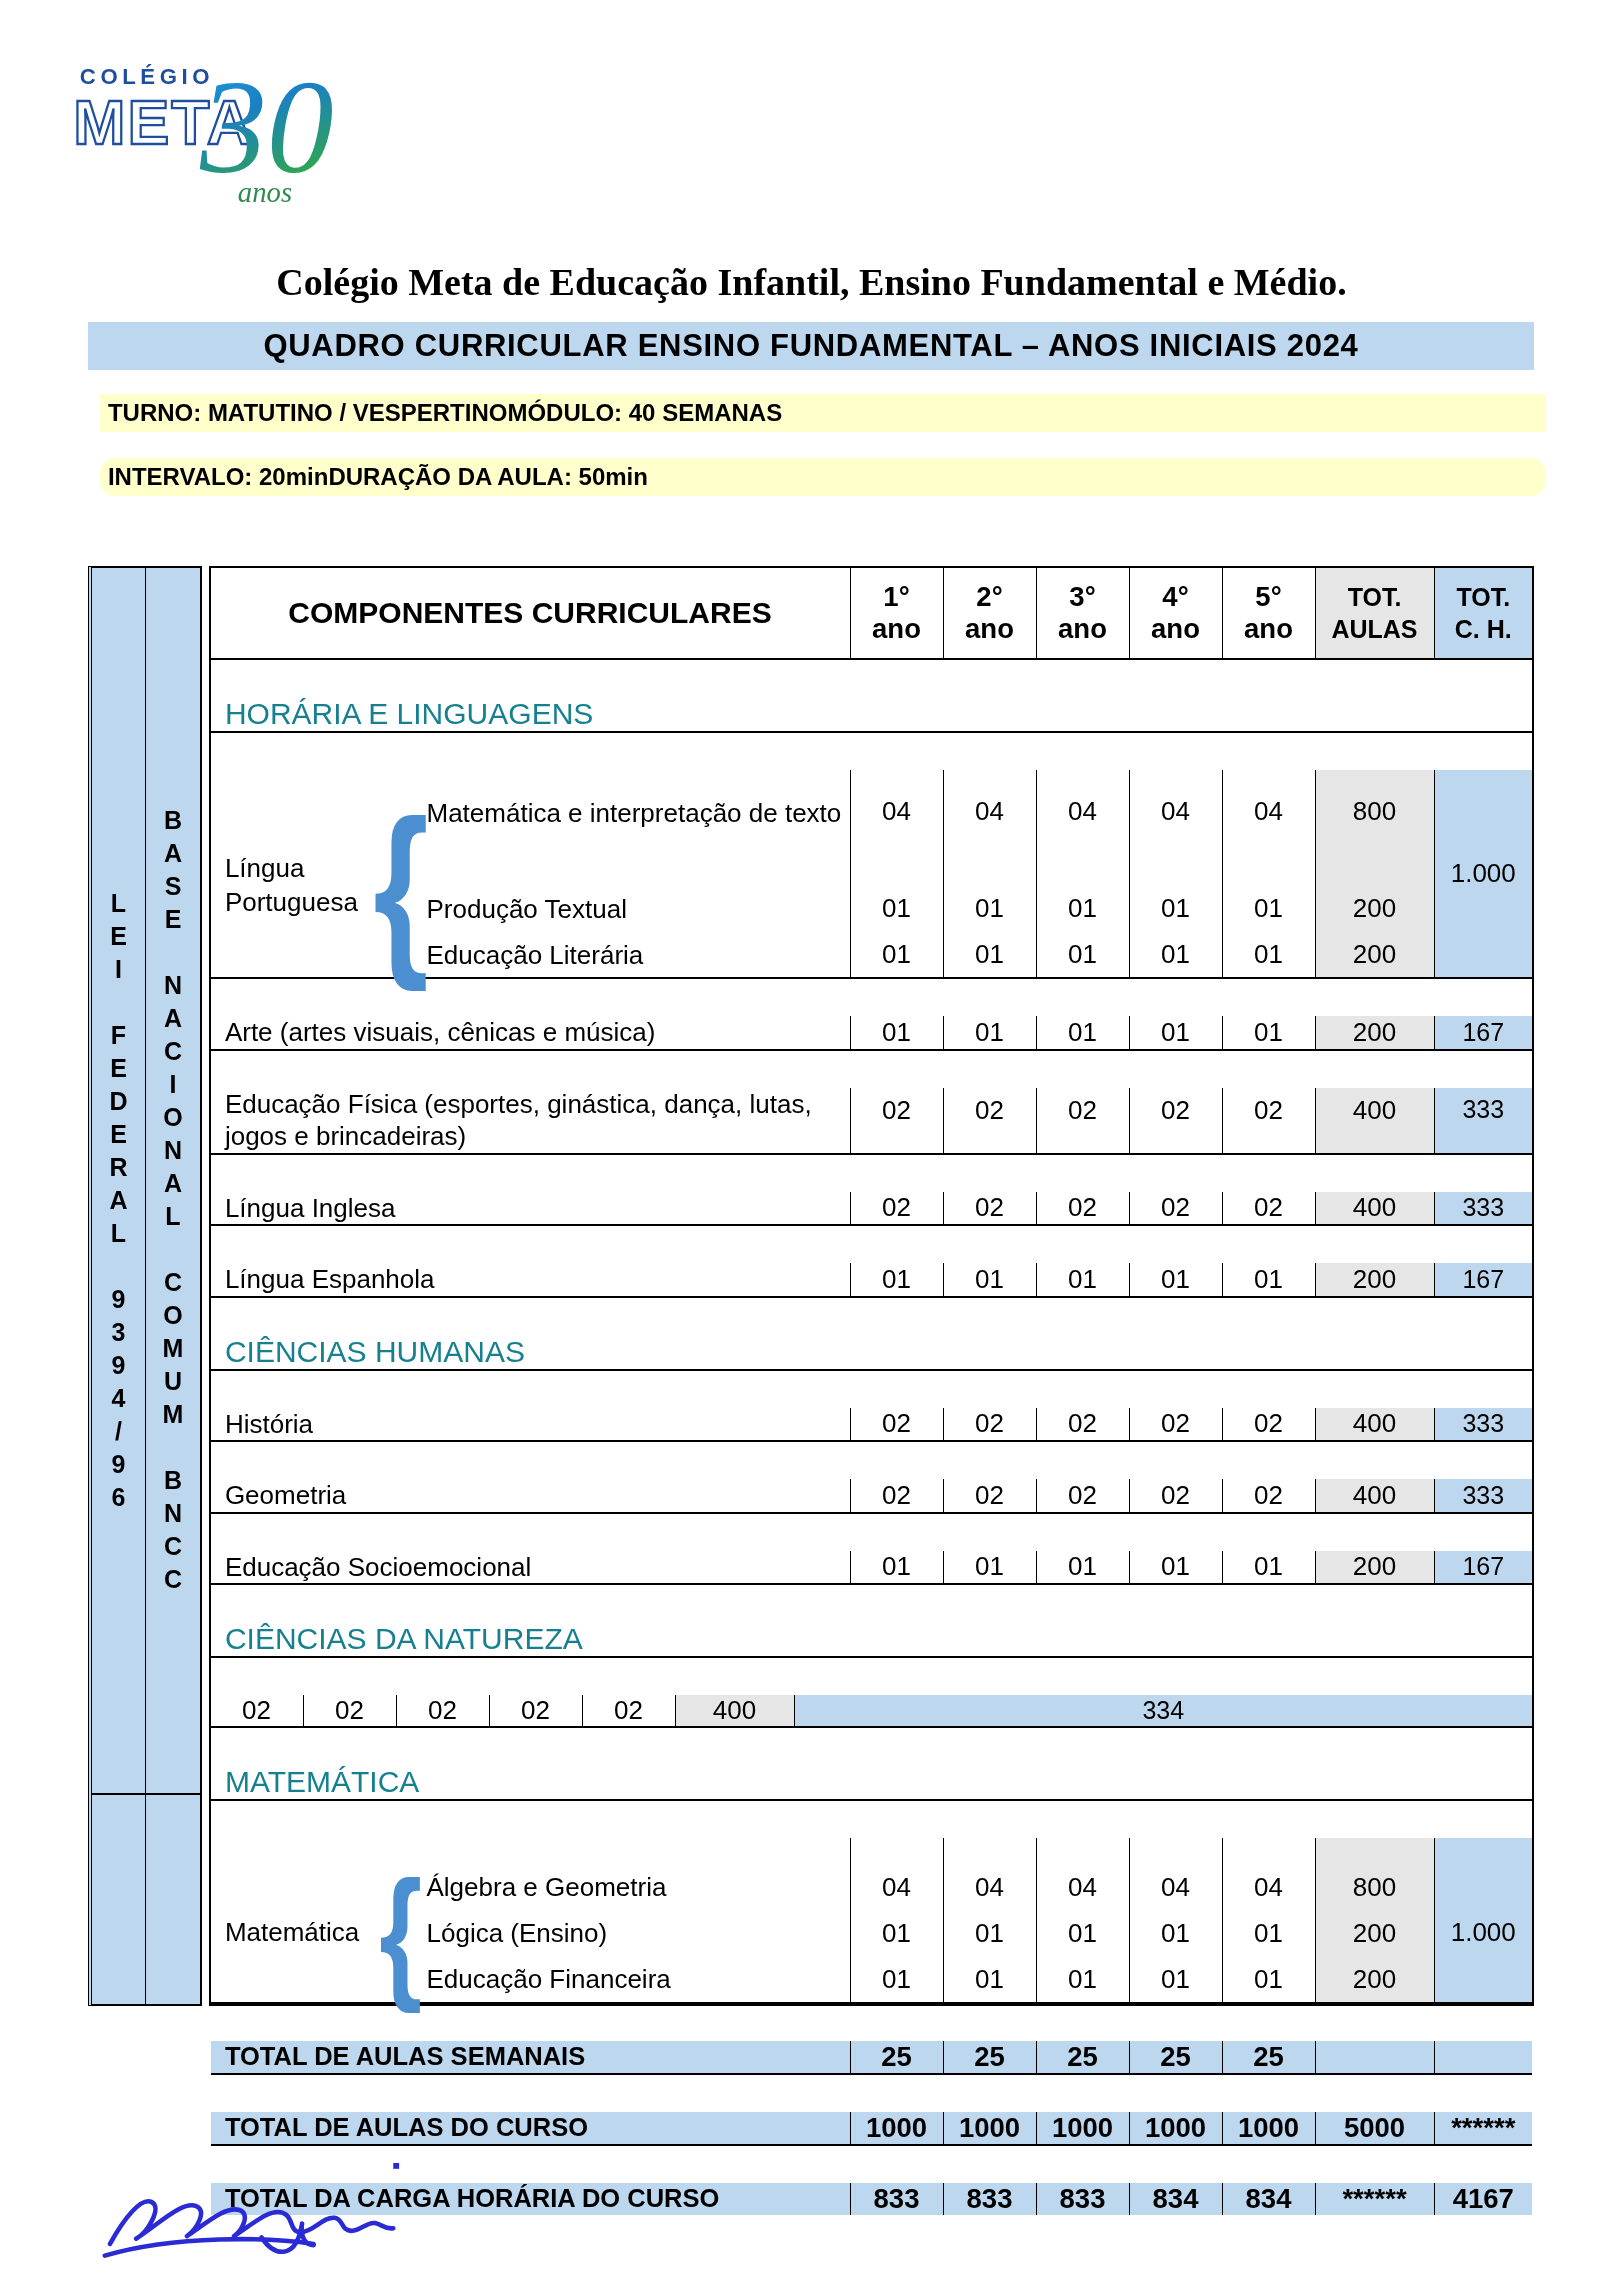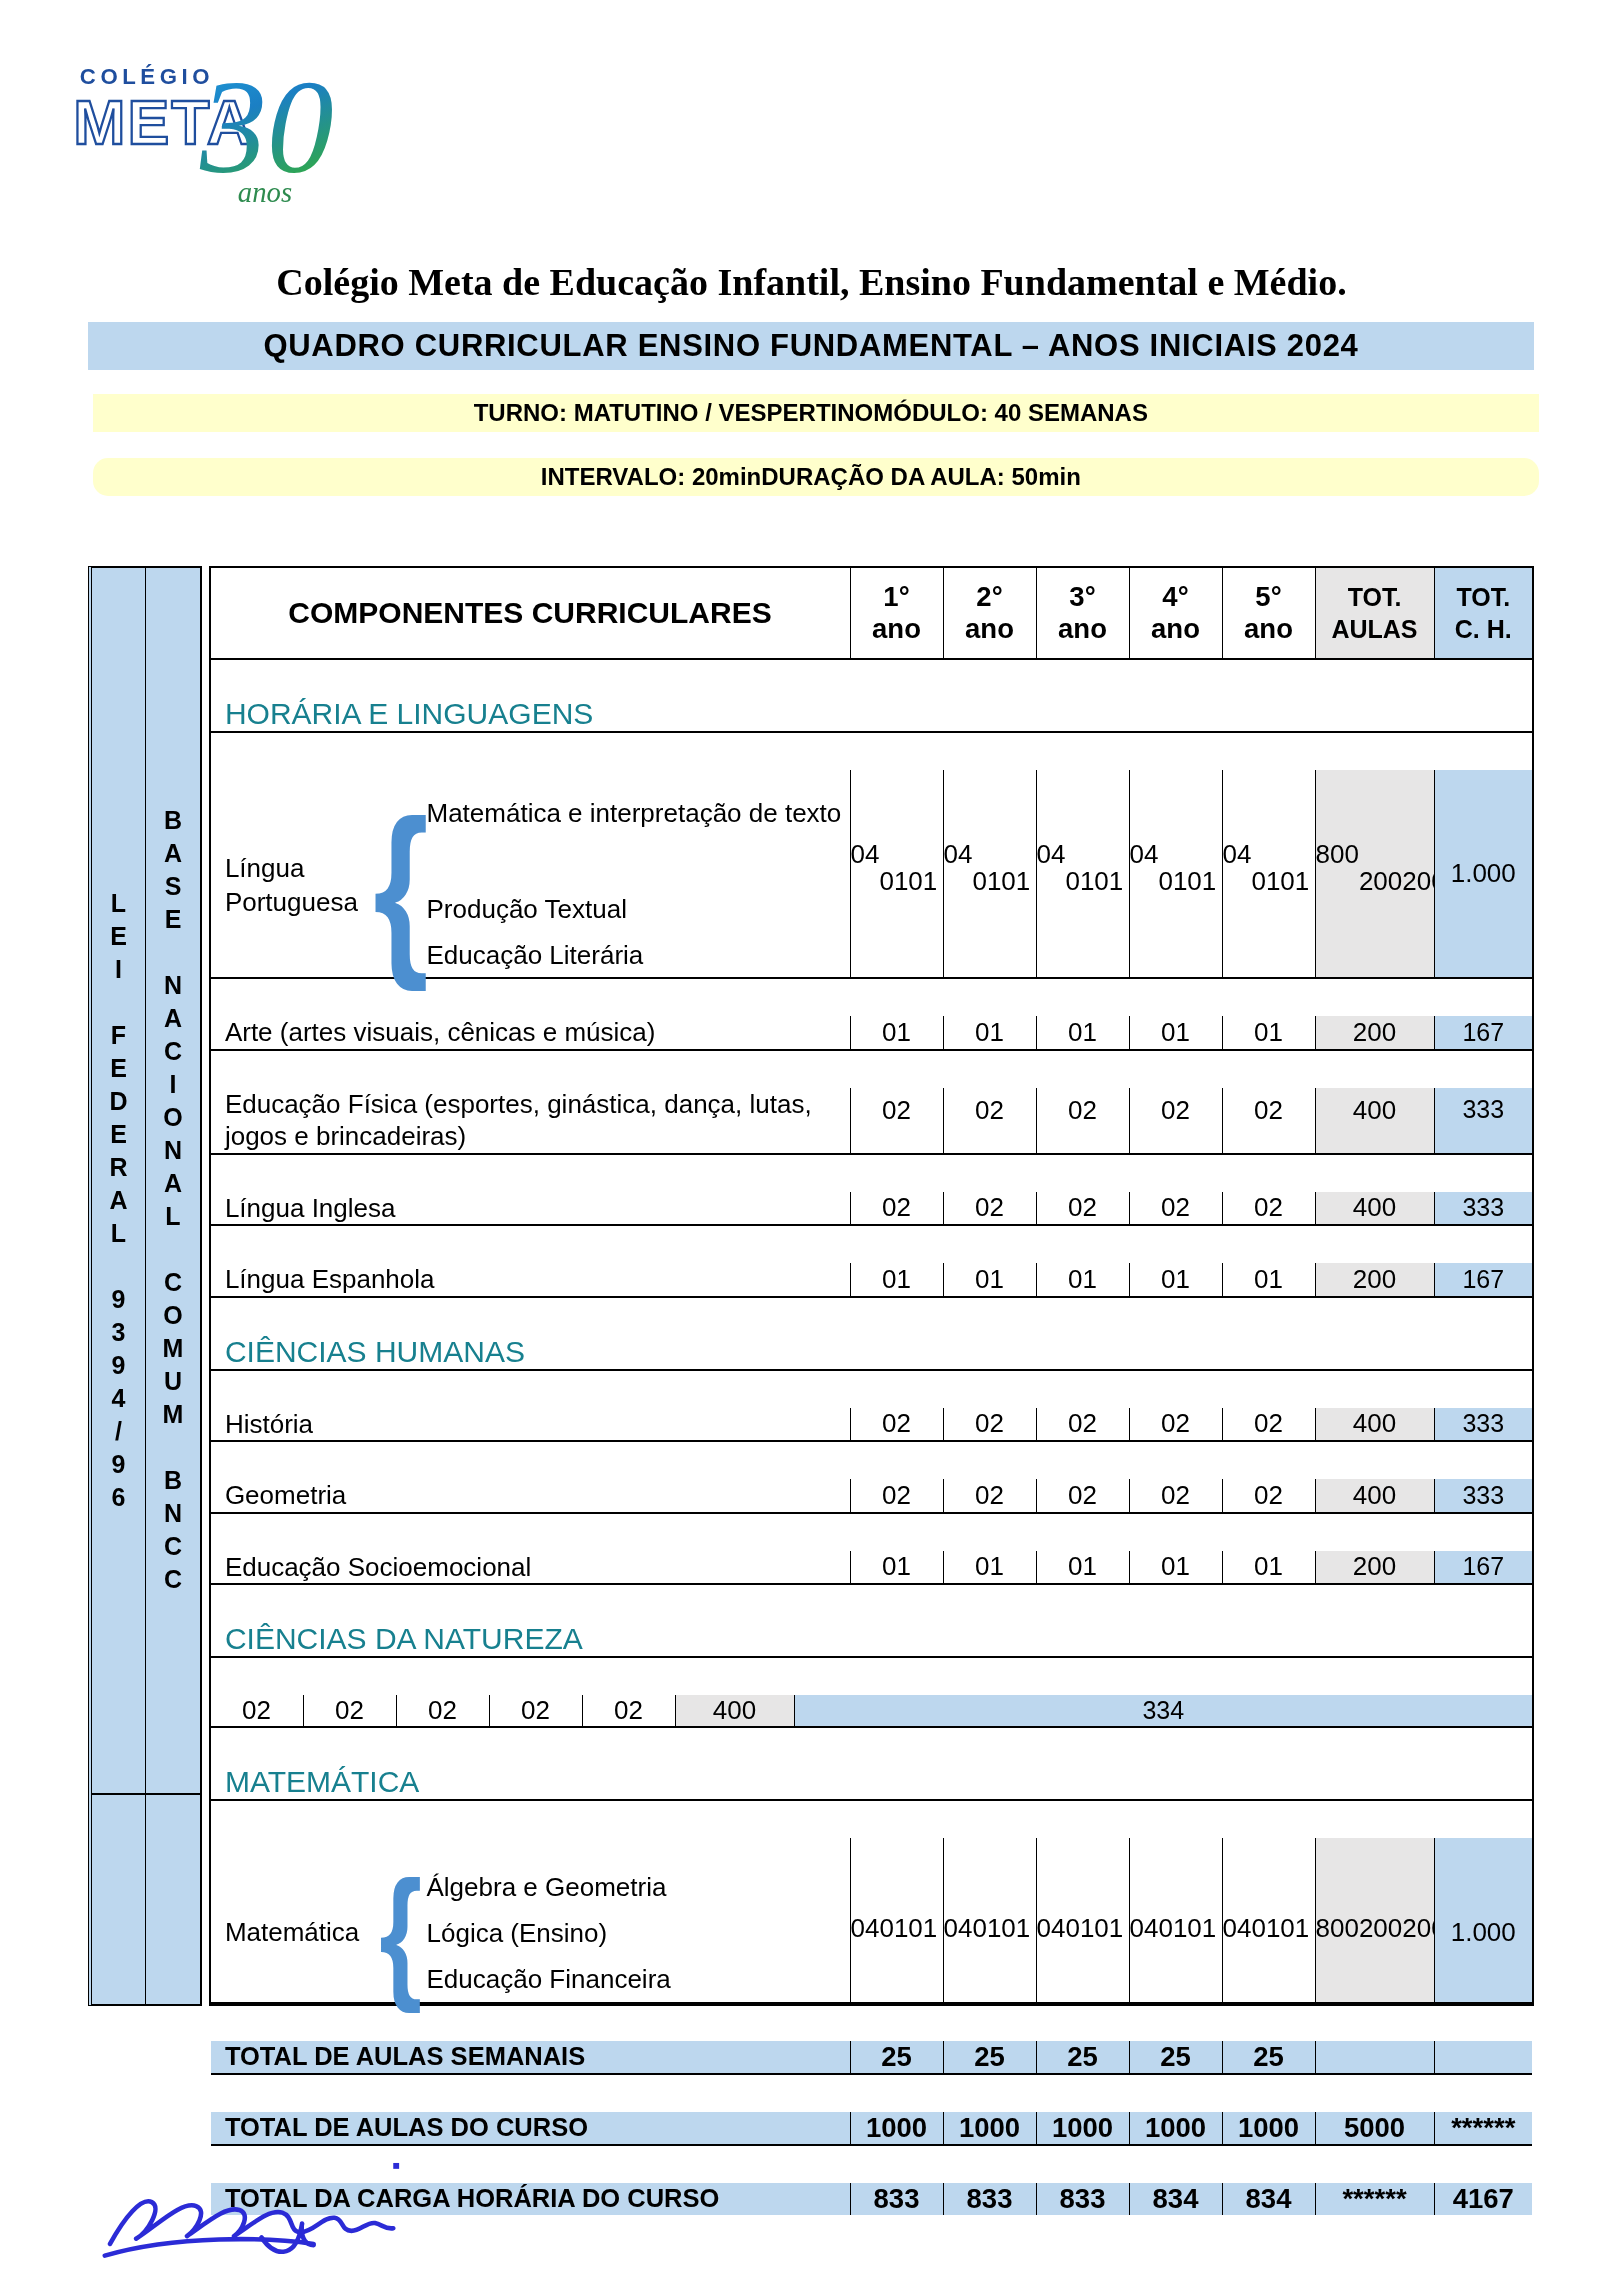--- a/index.html
+++ b/index.html
@@ -18,22 +18,22 @@
     font-weight: bold; font-size: 38px;
   }
   
   .banner {
     position: absolute; left: 88px; top: 322px; width: 1446px; height: 48px;
     background: #BDD7EE; display: flex; align-items: center; justify-content: center;
     font-weight: bold; font-size: 31px; letter-spacing: 0.7px;
   }
   
   .infobar {
-    position: absolute; left: 93px; width: 1446px; height: 38px;
-    background: #FFFFCC; display: flex; align-items: center; justify-content: center;
+    position: absolute; left: 100px; width: 1446px; height: 38px;
+    background: #FFFFCC; display: flex; align-items: center; justify-content: flex-start;
     font-weight: bold; font-size: 24px; padding: 0 18.3px 0 7.9px;
   }
   .infobar.b1 { top: 394px; }
   .infobar.b2 { top: 458px; border-radius: 15px; }
   
   .tablewrap { position: absolute; left: 88px; top: 566px; width: 1446px; display: flex; }
   .sidecol {
     width: 58px; background: #BDD7EE; border: 2px solid #000;
     display: flex; flex-direction: column; height: 1440px;
   }
@@ -66,21 +66,21 @@
     color: #17808F; font-size: 30px;
   }
   
   .grp { display: flex; width: 100%; padding-top: 26px; }
   .grp-label { width: 164px; padding-left: 14.4px; display: flex; align-items: center; font-size: 26px; line-height: 1.3; }
   .grp-brace { width: 52px; display: flex; align-items: center; justify-content: center; overflow: visible; }
   .brace { color: #4C8FD0; line-height: 0.95; transform: scaleX(0.75); font-weight: bold; display: block; }
   .grp-subs { flex: 1; display: flex; flex-direction: column; font-size: 26px; }
   .sub { display: flex; align-items: center; }
   .sub.top { align-items: flex-start; line-height: 36px; }
-  .grpcol { flex-direction: row; justify-content: flex-start; align-items: center; padding-top: 16px; }
+  .grpcol { flex-direction: column; justify-content: flex-end; align-items: center; padding-top: 16px; }
   .slot { display: flex; align-items: center; }
   .slot.top { align-items: flex-start; line-height: 36px; }
   .matchwrap { display: flex; justify-content: center; align-items: flex-start; padding-top: 26px; }
   .matchwrap .inner { height: 137px; display: flex; align-items: center; }
   
   .totrow { background: #BDD7EE; font-weight: bold; }
   .totrow .c-aulas { background: transparent; }
   .totrow .c-desc { font-size: 25.5px; }
   .totrow .c-y, .totrow .c-aulas, .totrow .c-ch { font-size: 27.5px; }
   .num { font-size: 26px; }

